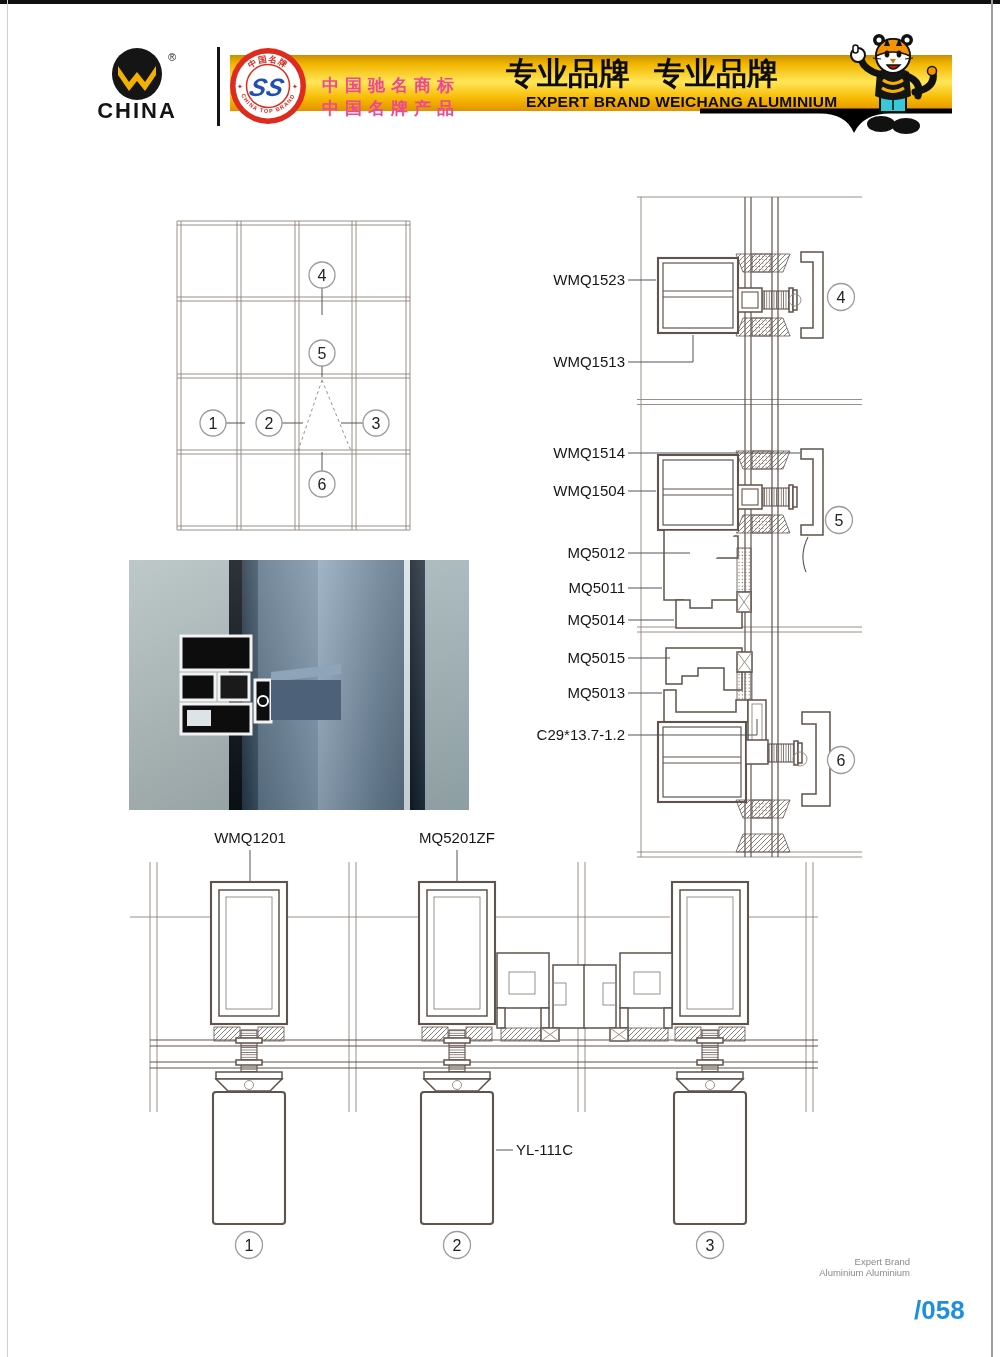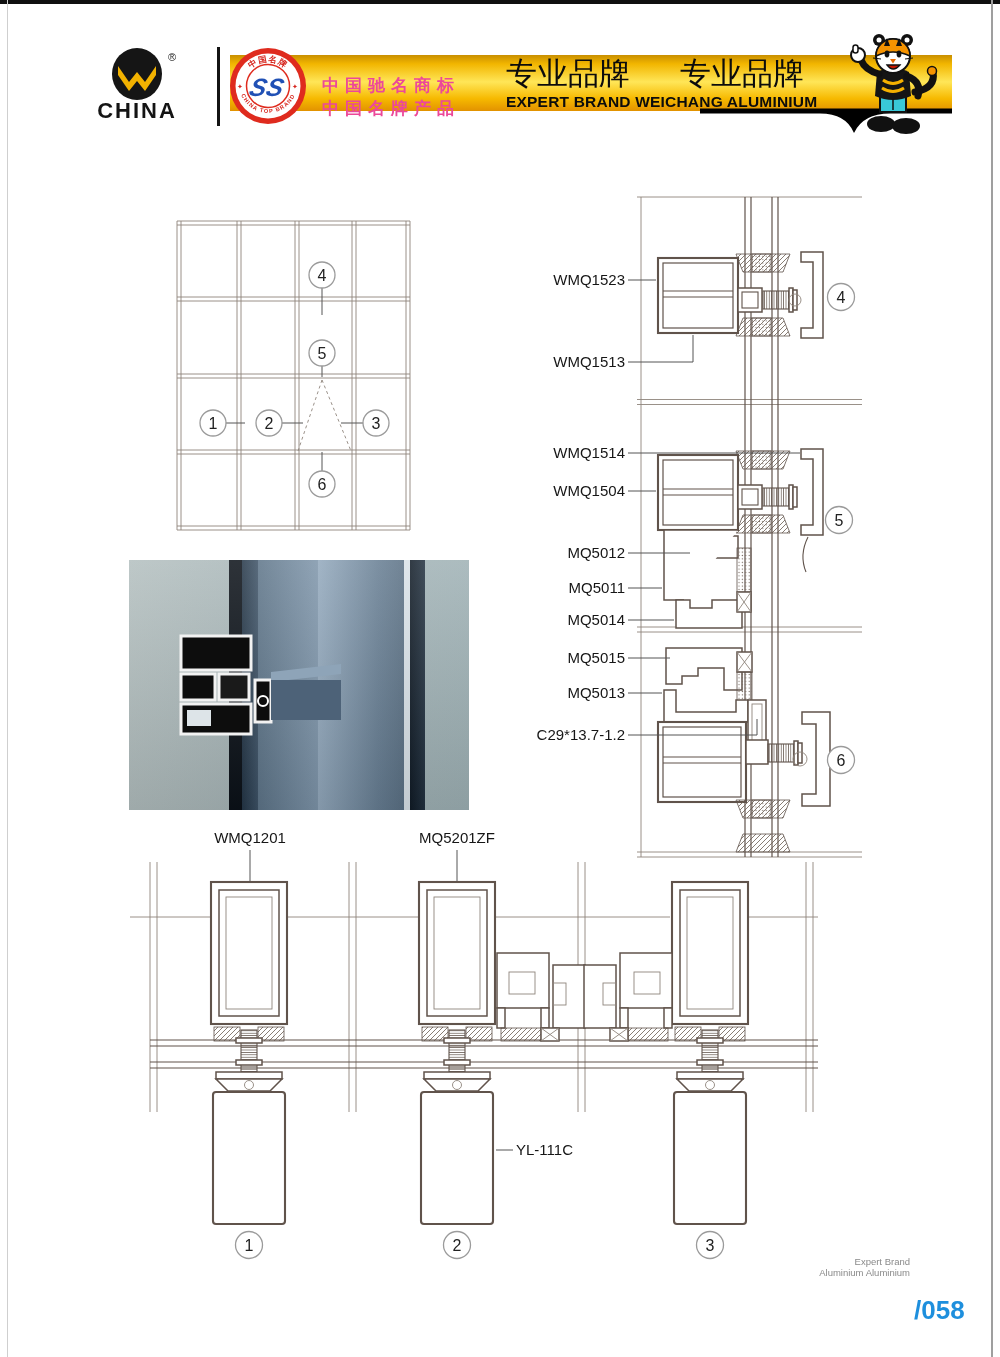--- a/index.html
+++ b/index.html
@@ -12,22 +12,22 @@
   .right-edge{left:991px;top:0;width:2px;height:1357px;background:#9f9f9f;}
   
   .wacang-text{left:58px;top:98px;width:158px;text-align:center;font-size:22px;font-weight:bold;
                letter-spacing:2px;color:#141414;}
   .divider{left:217px;top:47px;width:3px;height:79px;background:#141414;}
   .banner{left:230px;top:55px;width:722px;height:56px;
           background:linear-gradient(180deg,#c98f00 0%,#f2b600 16%,#ffe658 48%,#f6b900 78%,#e29200 100%);}
   .claims{left:322px;top:60px;width:190px;color:#ec4899;font-weight:bold;font-size:17px;
           line-height:23px;letter-spacing:6px;white-space:nowrap;margin-top:14px;}
   .slogan{left:506px;top:57px;width:370px;}
-  .slogan-cn{display:flex;gap:50px;font-size:31px;font-weight:400;color:#0c0c0c;line-height:34px;white-space:nowrap;}
-  .slogan-en{font-size:15.5px;font-weight:bold;color:#0c0c0c;letter-spacing:0.2px;margin-top:2px;white-space:nowrap;}
+  .slogan-cn{display:flex;gap:24px;font-size:31px;font-weight:700;color:#0c0c0c;line-height:34px;white-space:nowrap;}
+  .slogan-en{font-size:15.5px;font-weight:bold;color:#0c0c0c;letter-spacing:0.2px;margin-top:2px;white-space:nowrap;margin-left:20px;}
   
   .page-title{left:700px;top:156px;width:263px;text-align:right;font-size:17.5px;font-weight:bold;
               color:#111;letter-spacing:0.5px;white-space:nowrap;}
   
   .photo{left:129px;top:560px;width:340px;height:250px;overflow:hidden;
          background:linear-gradient(96deg,#b3bfbf 0%,#a8b6b8 35%,#9db0b4 100%);}
   .photo .layer{position:absolute;top:0;height:100%;}
   
   .footer-brand{left:770px;top:1256px;width:140px;text-align:right;font-size:9.5px;color:#8a8a8a;line-height:11px;}
   .page-no{left:914px;top:1295px;font-size:26px;font-weight:bold;color:#1e8fdd;}

